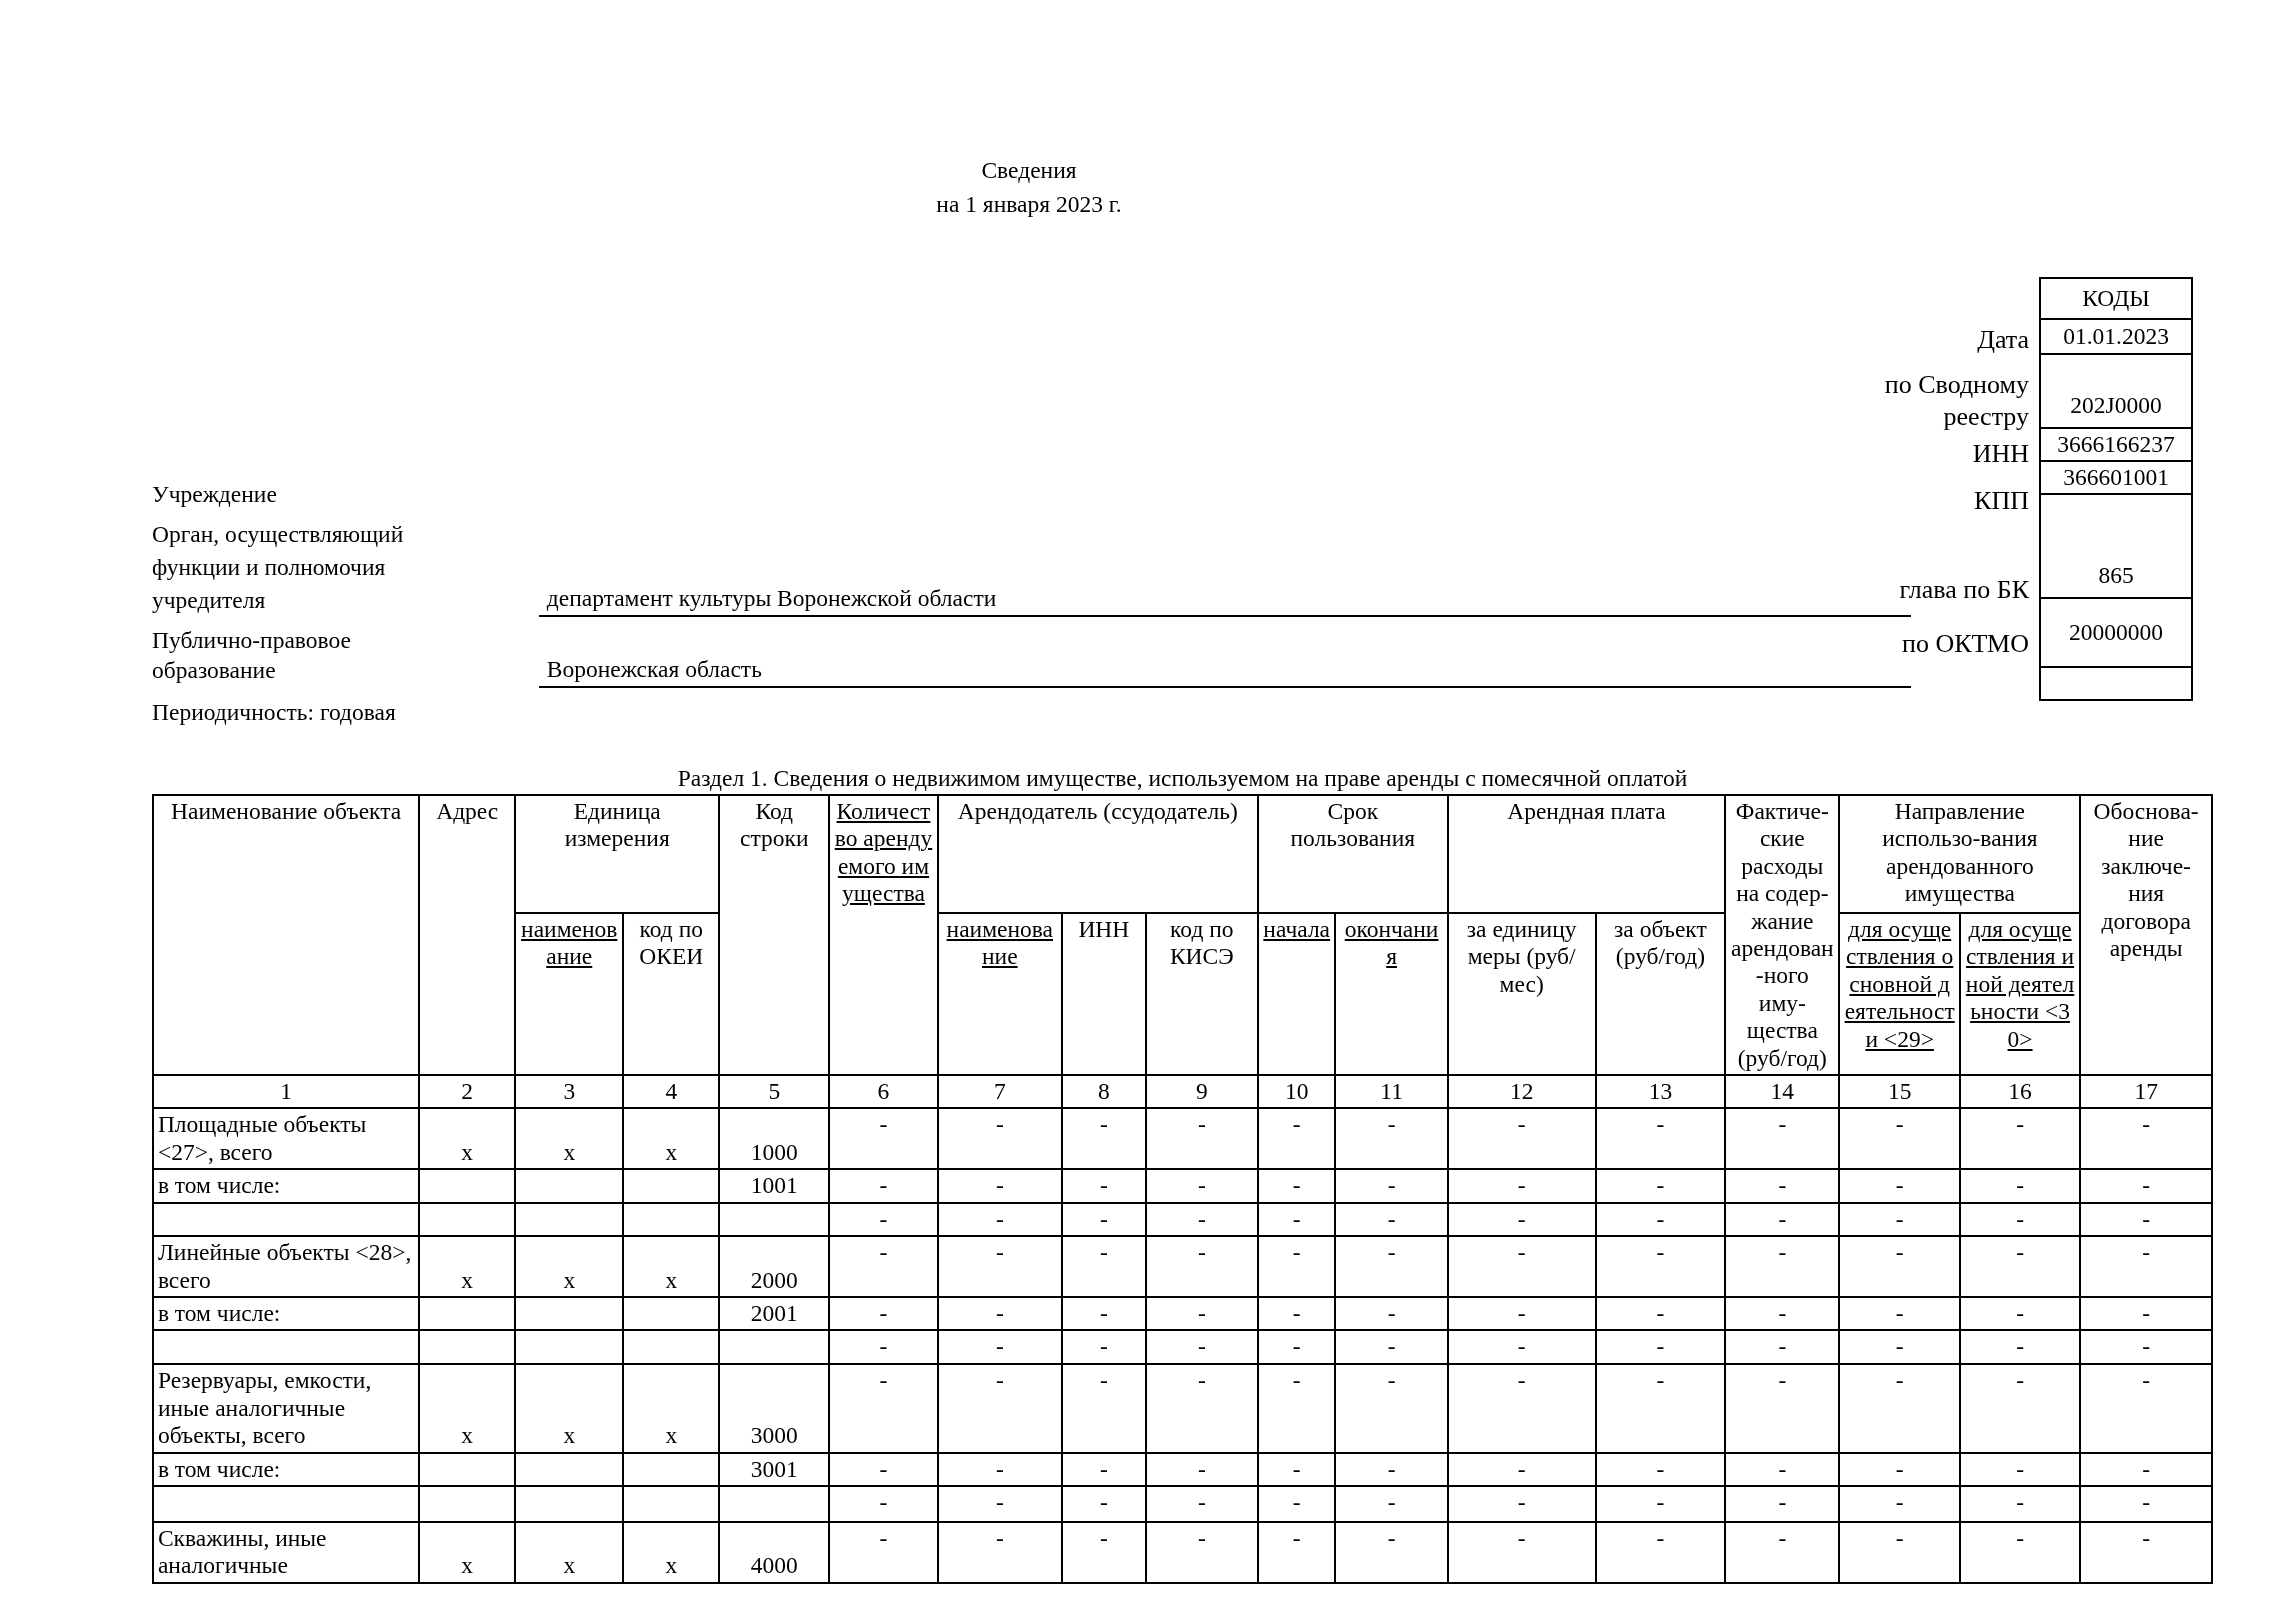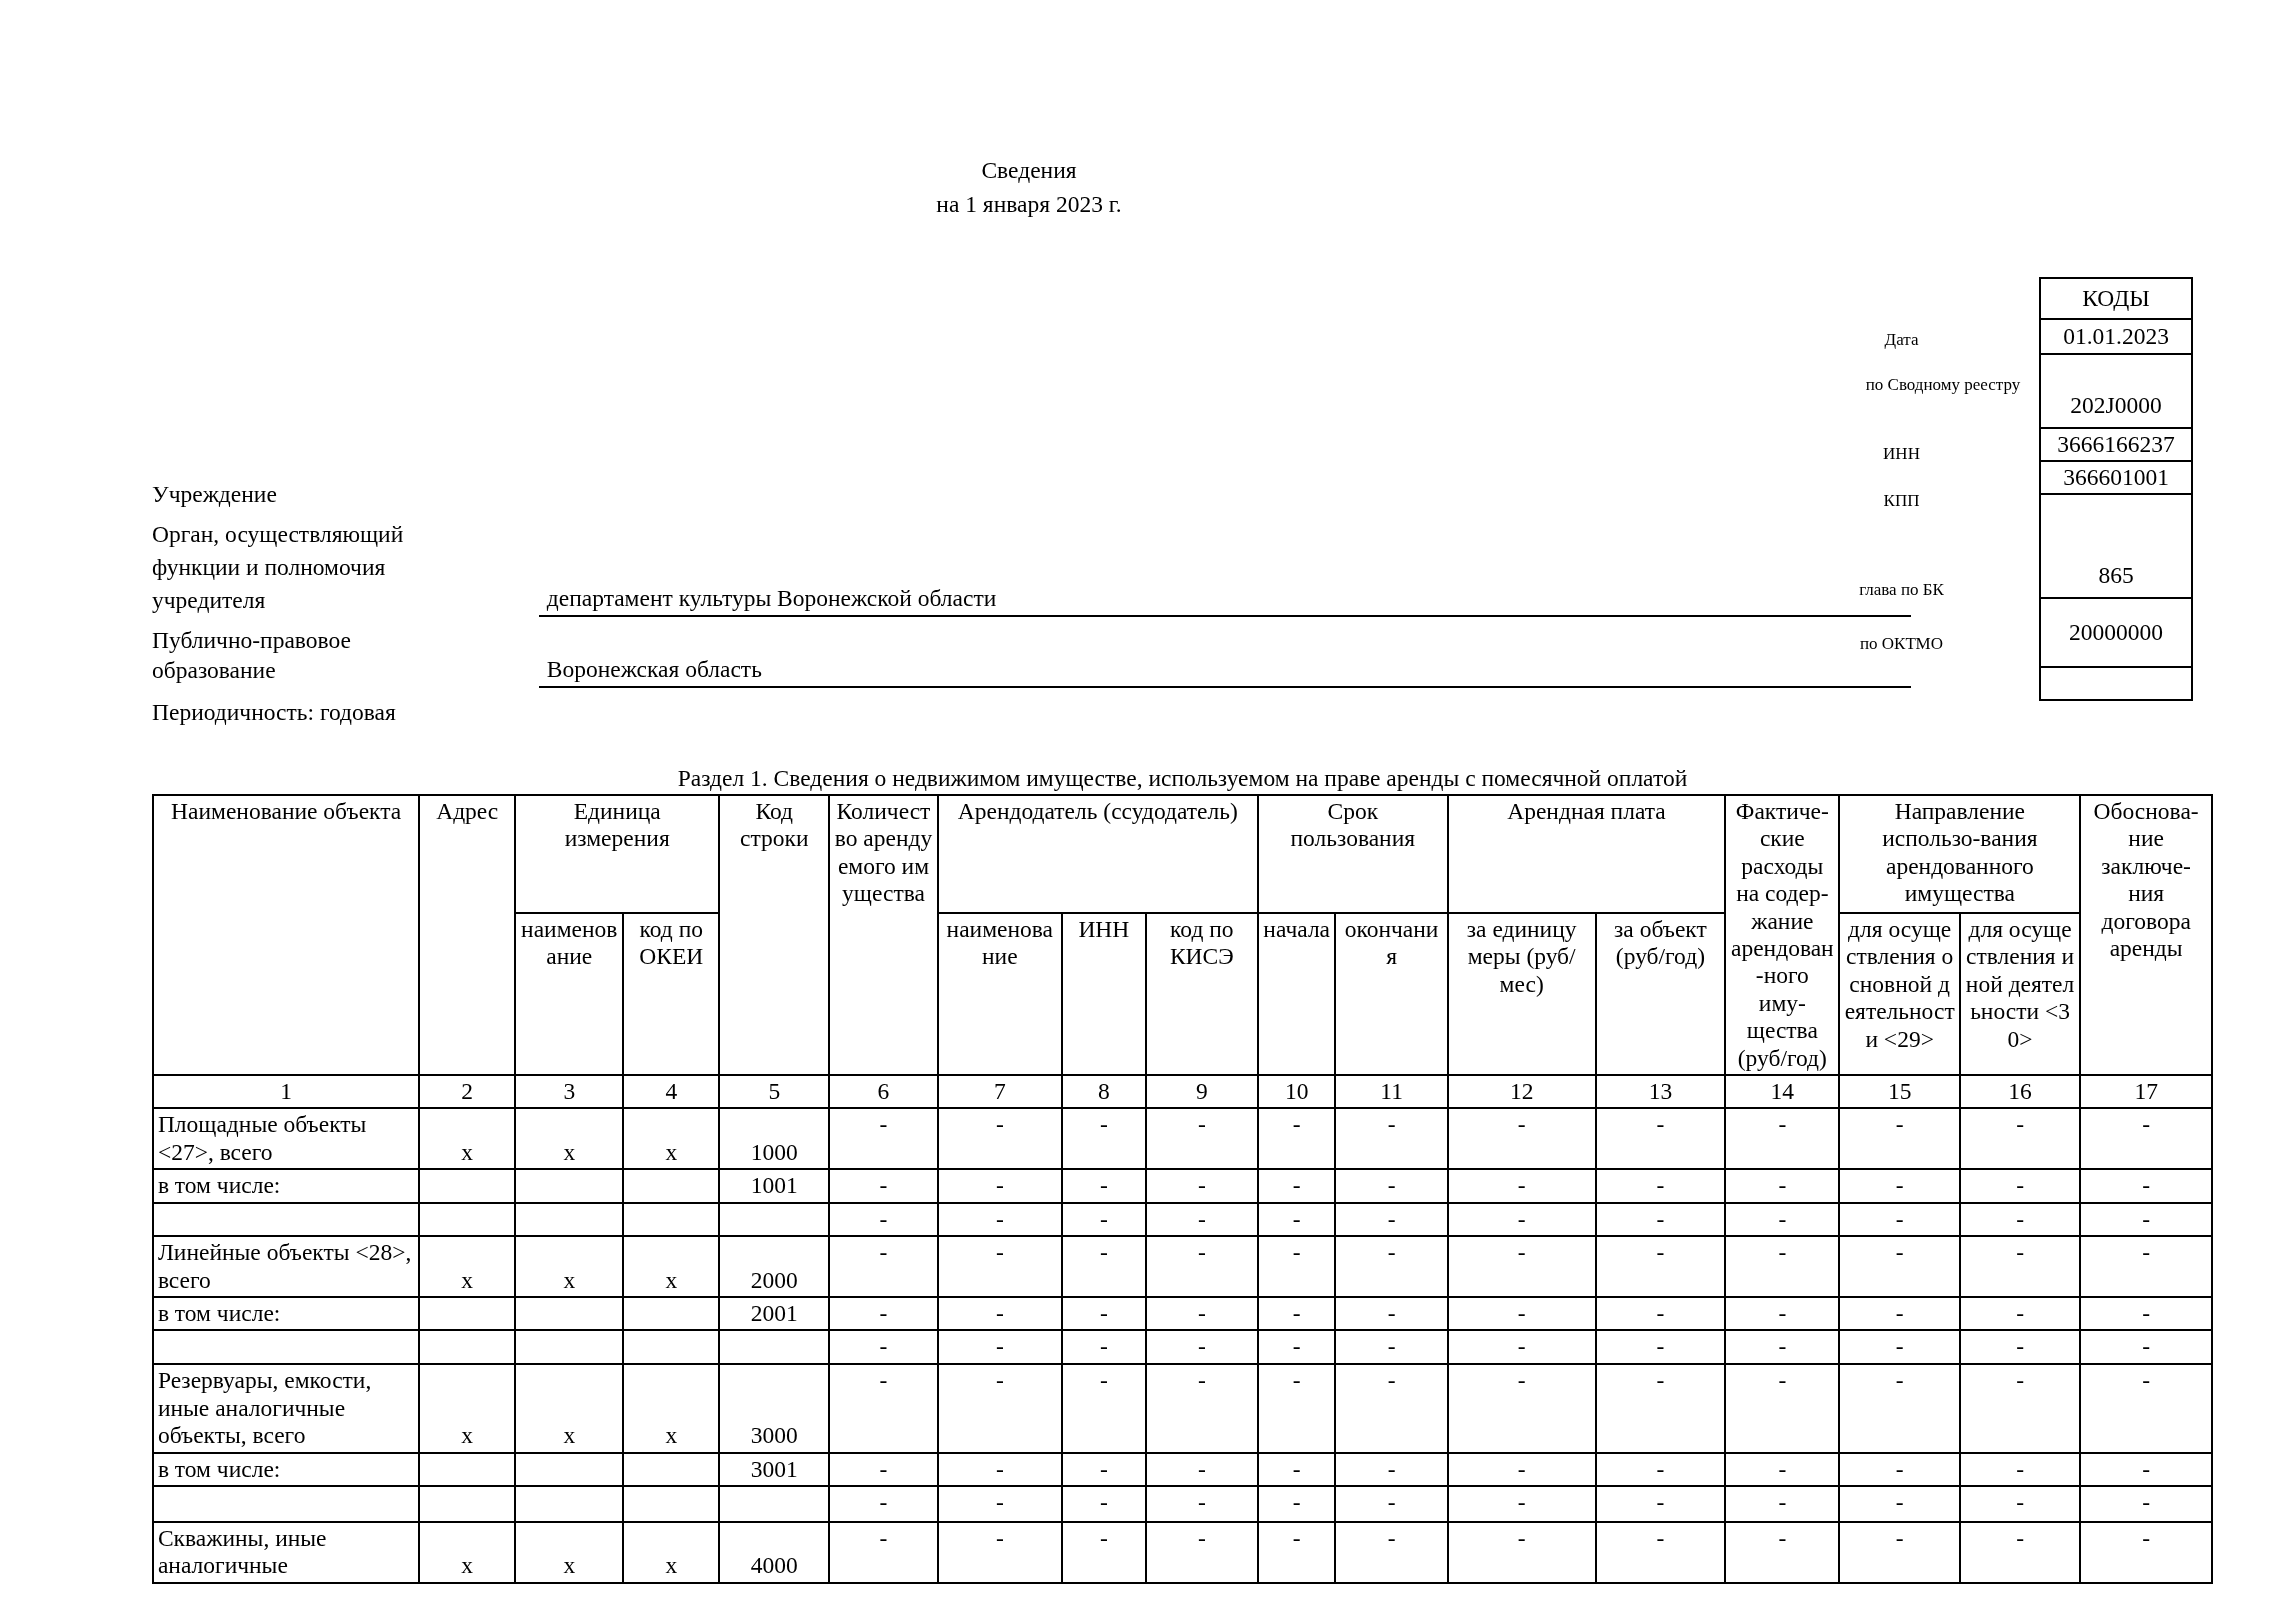--- a/index.html
+++ b/index.html
@@ -22,21 +22,21 @@
   
   #codes-box { position: absolute; left: 2039px; top: 277px; width: 154px; }
   .code-cell {
     width: 154px; border: 2px solid #000; background:#fff;
     display: flex; align-items: center; justify-content: center;
     font-size: 23.5px; text-align: center;
   }
   .code-cell + .code-cell { margin-top: -2px; }
   .code-cell.vbottom { align-items: flex-end; padding-bottom: 7.8px; }
   .code-label {
-    position: absolute; right: 264px; font-size: 17px; text-align: center;
+    position: absolute; right: 264px; font-size: 26px; text-align: right;
     line-height: 32px; width: 255px;
   }
   
   .info-label { position: absolute; left: 152px; font-size: 23.5px; line-height: 33px; }
   .fill-line {
     position: absolute; left: 539px; width: 1372px;
     border-bottom: 2.9px solid #000;
     display: flex; align-items: flex-end;
     font-size: 23.5px; padding-left: 7.8px; padding-bottom: 2.9px;
     white-space: nowrap; overflow: hidden;
@@ -54,21 +54,21 @@
   }
   #section1-table th, #section1-table td {
     border: 2px solid #000; font-weight: normal;
     padding: 2px 3.9px; overflow-wrap: break-word;
   }
   thead th { vertical-align: top; text-align: center; }
   tr.h1 { height: 78px; margin-top: 8px; }
   tr.h2 { height: 159px; }
   tr.nums { height: 33px; }
   tr.nums td { text-align: center; vertical-align: middle; border-bottom: 2.9px solid #000; }
-  th.ba { word-break: break-all; }
+  th.ba { word-break: break-all; text-decoration: underline; }
   th.thname { padding: 2px 23.5px; }
   tbody td { vertical-align: top; text-align: center; }
   tbody td:first-child { text-align: left; padding-left: 5.9px; }
   tbody td:nth-child(2), tbody td:nth-child(3),
   tbody td:nth-child(4), tbody td:nth-child(5) { vertical-align: bottom; }
   tbody td.indent { padding-left: 57px; }
   tbody tr:nth-child(1)  { height: 58px; }
   tbody tr:nth-child(2)  { height: 31px; }
   tbody tr:nth-child(3)  { height: 33px; }
   tbody tr:nth-child(4)  { height: 59px; }

